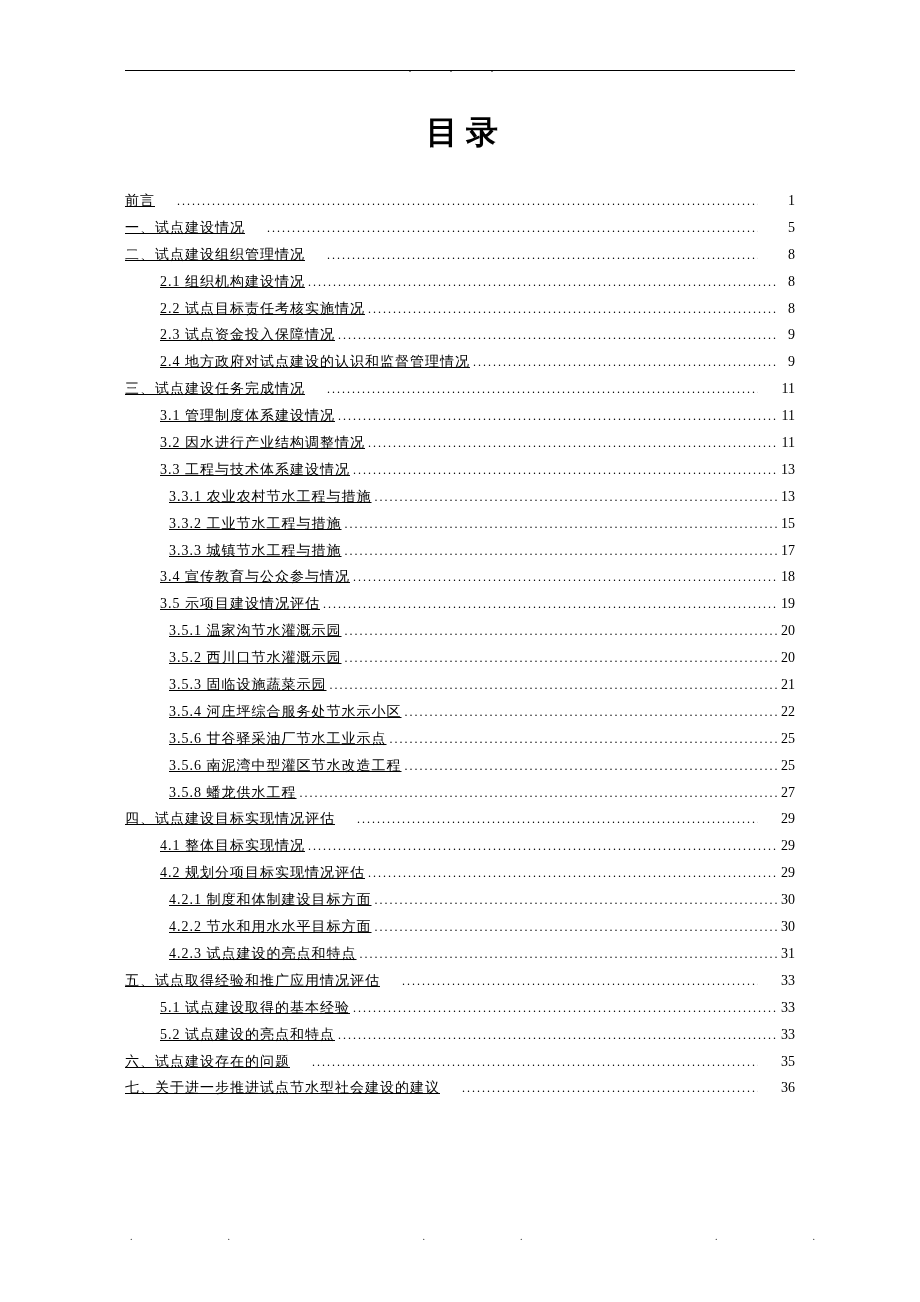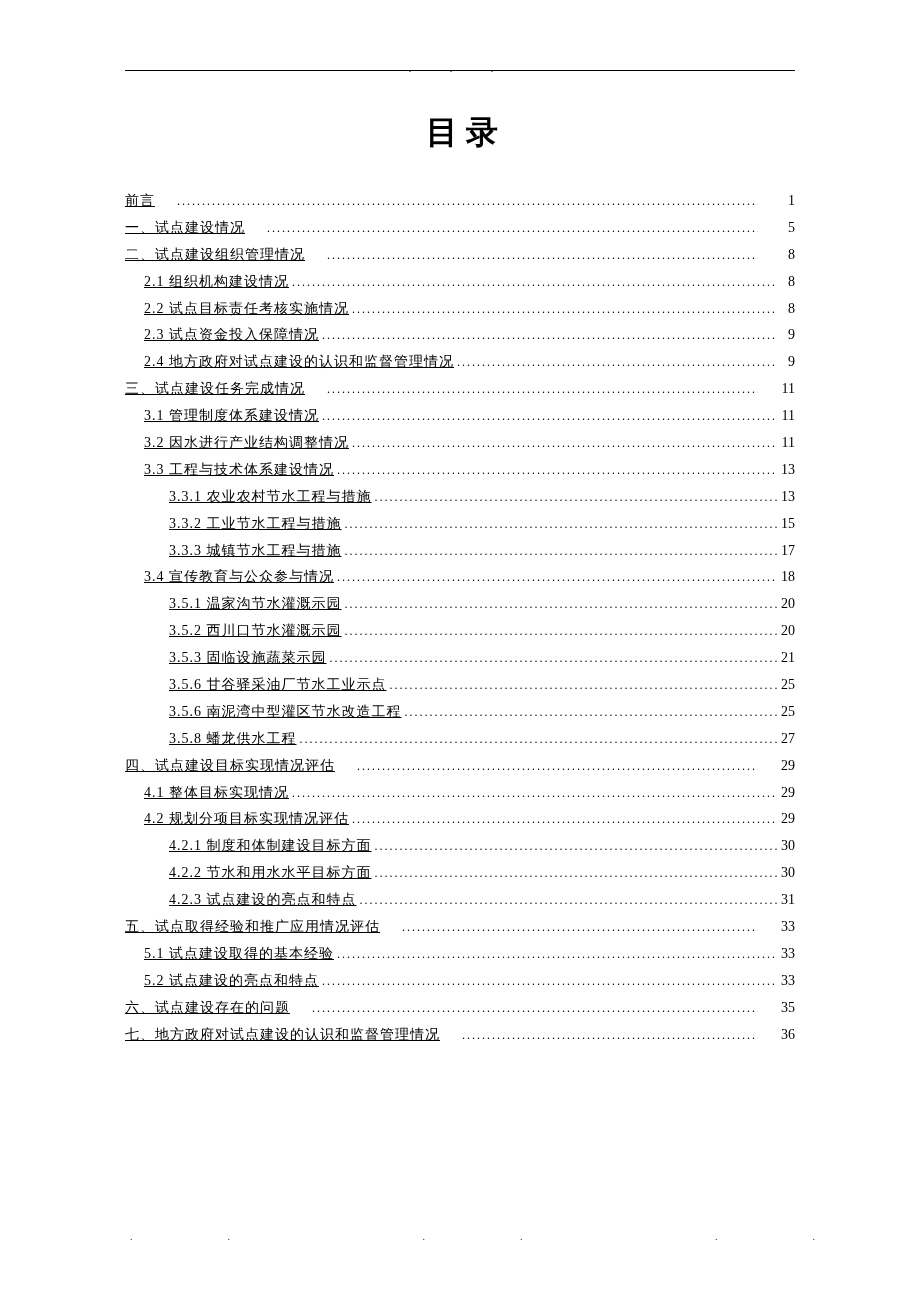--- a/index.html
+++ b/index.html
@@ -44,21 +44,21 @@
       font-size: 14px;
       line-height: 1.6;
     }
     .toc-entry {
       display: flex;
       align-items: baseline;
       white-space: nowrap;
       margin-bottom: 4.5px;
     }
     .toc-entry.level-0 { margin-left: 0; gap: 19px; }
-    .toc-entry.level-1 { margin-left: 19px; }
+    .toc-entry.level-1 { margin-left: 35px; }
     .toc-entry.level-2 { margin-left: 44px; }
     .toc-text {
       text-decoration: underline;
       letter-spacing: 1px;
     }
     .toc-dots {
       flex: 1;
       overflow: hidden;
       letter-spacing: 2px;
       font-size: 12px;
@@ -160,36 +160,46 @@
       <div class="toc-entry level-2">
         <span class="toc-text">3.3.3 城镇节水工程与措施</span>
         <span class="toc-dots"></span>
         <span class="toc-page">17</span>
       </div>
       <div class="toc-entry level-1">
         <span class="toc-text">3.4 宣传教育与公众参与情况</span>
         <span class="toc-dots"></span>
         <span class="toc-page">18</span>
       </div>
+      <div class="toc-entry level-1">
+        <span class="toc-text">3.5 示项目建设情况评估</span>
+        <span class="toc-dots"></span>
+        <span class="toc-page">19</span>
+      </div>
       <div class="toc-entry level-2">
         <span class="toc-text">3.5.1 温家沟节水灌溉示园</span>
         <span class="toc-dots"></span>
         <span class="toc-page">20</span>
       </div>
       <div class="toc-entry level-2">
         <span class="toc-text">3.5.2 西川口节水灌溉示园</span>
         <span class="toc-dots"></span>
         <span class="toc-page">20</span>
       </div>
       <div class="toc-entry level-2">
         <span class="toc-text">3.5.3 固临设施蔬菜示园</span>
         <span class="toc-dots"></span>
         <span class="toc-page">21</span>
       </div>
       <div class="toc-entry level-2">
+        <span class="toc-text">3.5.4 河庄坪综合服务处节水示小区</span>
+        <span class="toc-dots"></span>
+        <span class="toc-page">22</span>
+      </div>
+      <div class="toc-entry level-2">
         <span class="toc-text">3.5.6 甘谷驿采油厂节水工业示点</span>
         <span class="toc-dots"></span>
         <span class="toc-page">25</span>
       </div>
       <div class="toc-entry level-2">
         <span class="toc-text">3.5.6 南泥湾中型灌区节水改造工程</span>
         <span class="toc-dots"></span>
         <span class="toc-page">25</span>
       </div>
       <div class="toc-entry level-2">
@@ -241,20 +251,20 @@
         <span class="toc-text">5.2 试点建设的亮点和特点</span>
         <span class="toc-dots"></span>
         <span class="toc-page">33</span>
       </div>
       <div class="toc-entry level-0">
         <span class="toc-text">六、试点建设存在的问题</span>
         <span class="toc-dots"></span>
         <span class="toc-page">35</span>
       </div>
       <div class="toc-entry level-0">
-        <span class="toc-text">七、地方政府对试点建设的认识和监督管理情况</span>
+        <span class="toc-text">七、关于进一步推进试点节水型社会建设的建议</span>
         <span class="toc-dots"></span>
         <span class="toc-page">36</span>
       </div>
     </div>
 </div>
 
 <div class="footer-dots">.. .. ..</div>
 
 </body></html>

